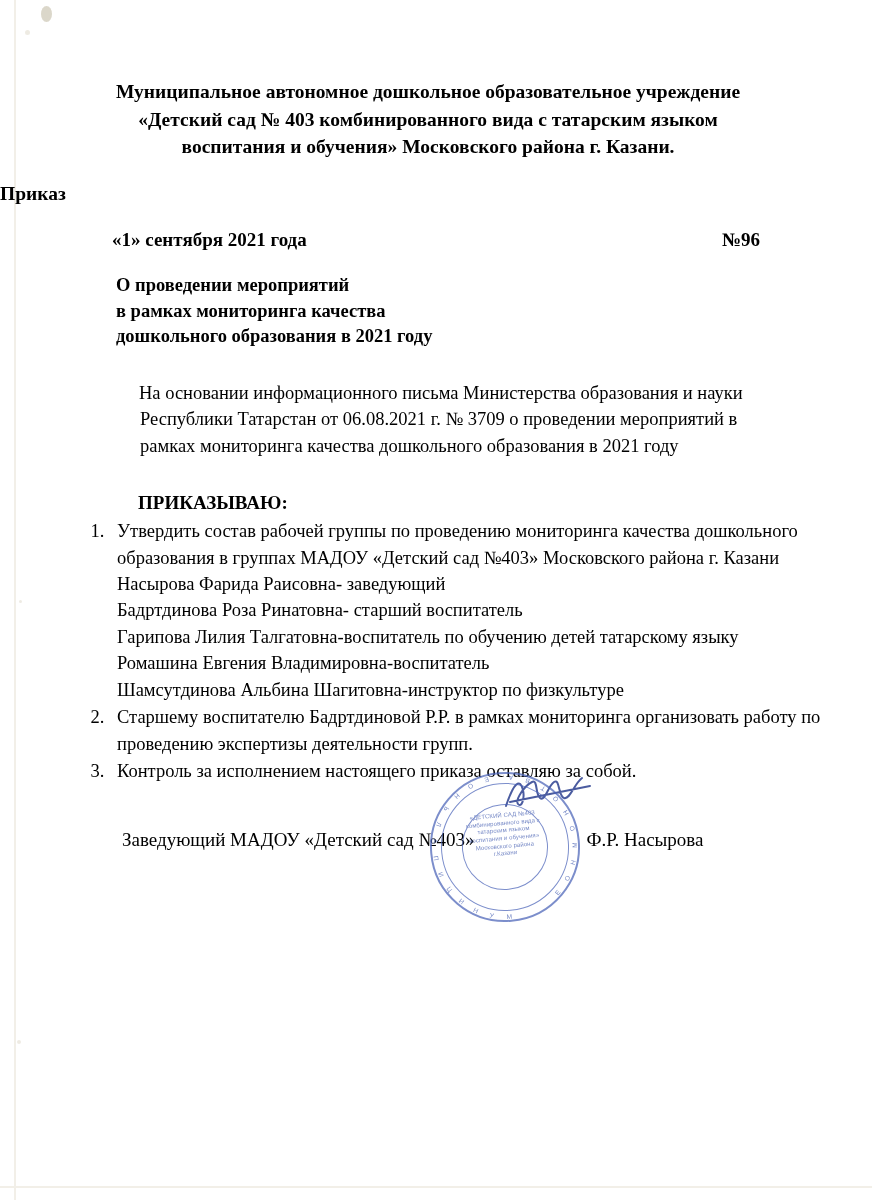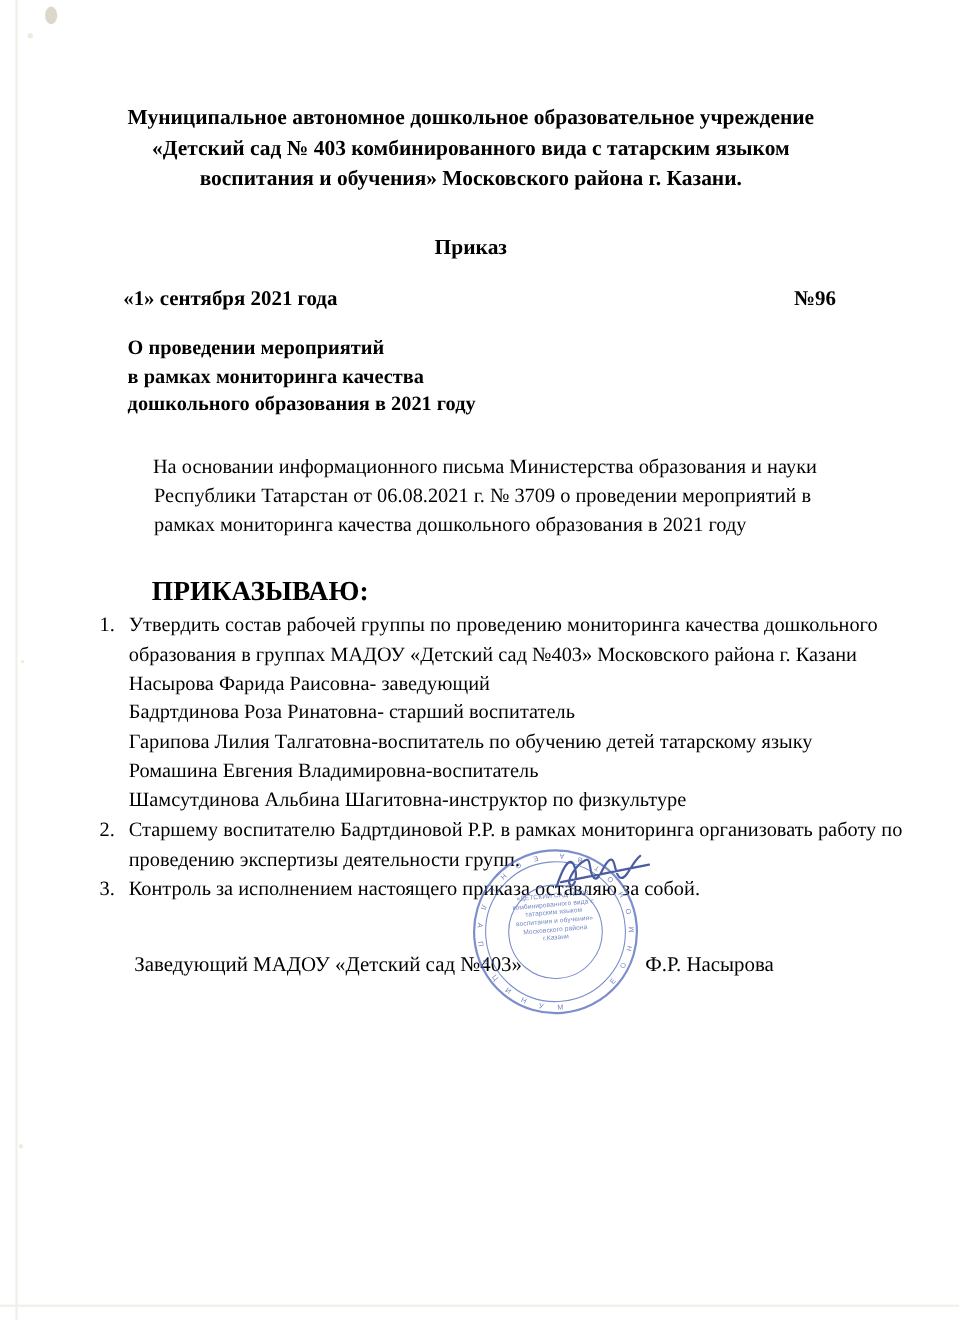--- a/index.html
+++ b/index.html
@@ -25,37 +25,37 @@
     opacity: .75;
   }
   .edge-line {
     position: absolute;
     background: #f2efe8;
   }
 
   .doc {
     position: absolute;
     left: 0;
-    top: 16px;
+    top: 0;
     width: 856px;
   }
 
   .header-block {
     margin-top: 78px;
     text-align: center;
     font-weight: bold;
     font-size: 19.5px;
     line-height: 1.42;
     padding: 0 92px;
   }
   .header-block div { white-space: nowrap; }
 
   .doc-kind {
-    margin-top: 38px;
-    text-align: center;
+    margin-top: 22px;
+    text-align: left;
     font-weight: bold;
     font-size: 19.5px;
   }
 
   .date-row {
     margin-top: 24px;
     padding: 0 96px 0 112px;
     display: flex;
     justify-content: space-between;
     align-items: baseline;
@@ -77,21 +77,21 @@
     font-size: 18.5px;
     line-height: 1.45;
     text-indent: -1px;
   }
   .basis p { margin: 0; }
 
   .order-word {
     margin-top: 32px;
     padding-left: 138px;
     font-weight: bold;
-    font-size: 25px;
+    font-size: 19px;
   }
 
   ol.items {
     margin: 4px 0 0 0;
     padding-left: 109px;
     font-size: 18.5px;
     line-height: 1.43;
     list-style-position: outside;
   }
   ol.items > li {

